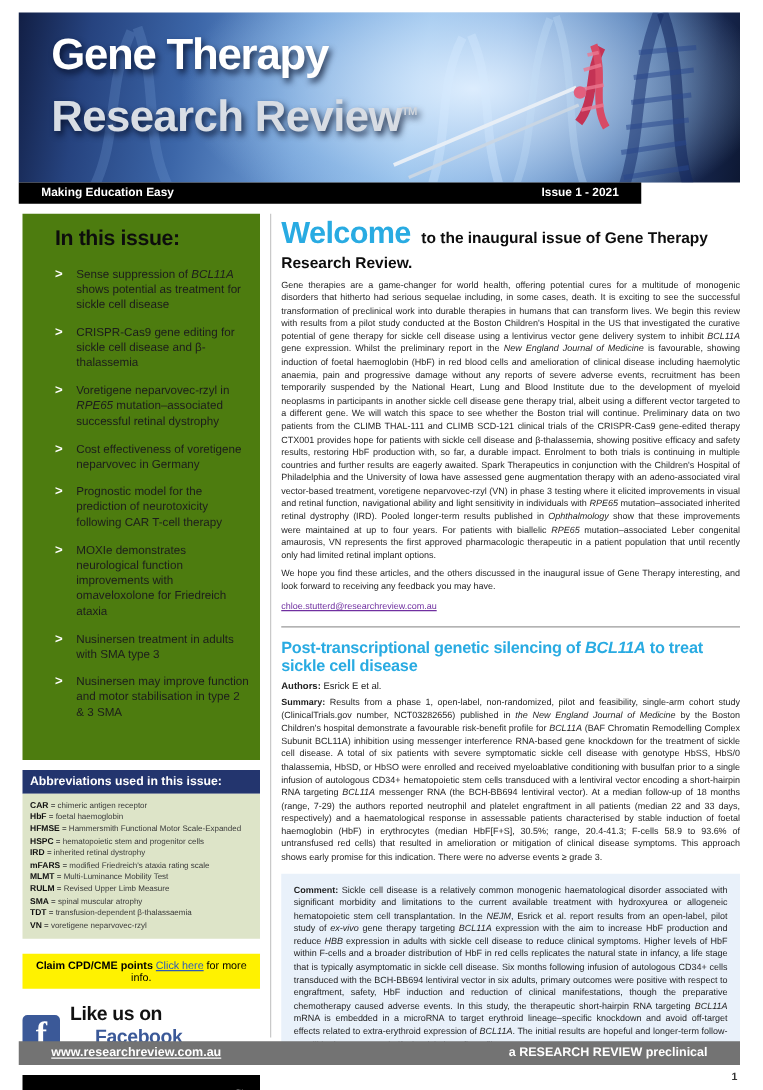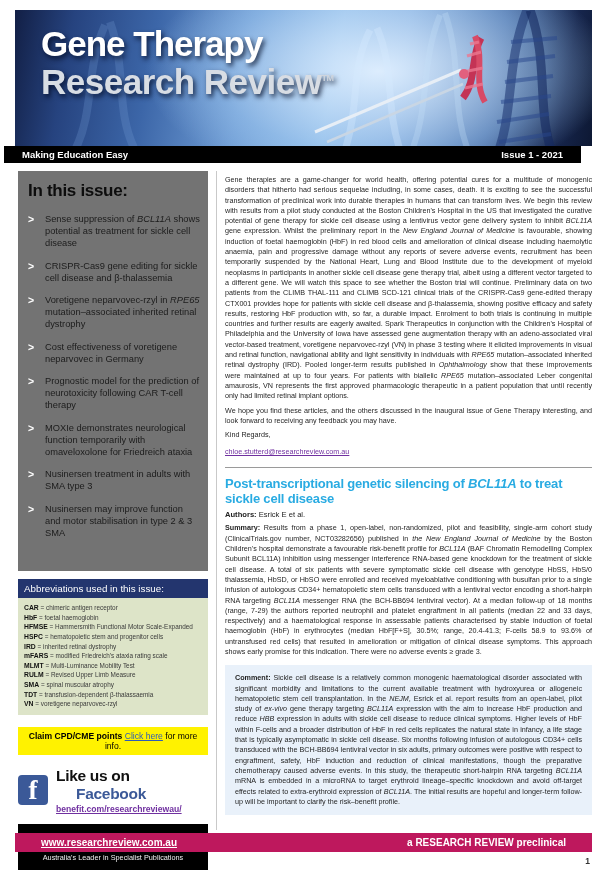--- a/index.html
+++ b/index.html
@@ -14,44 +14,44 @@
   
   .hero {
     position:absolute; left:15px; top:10px; width:577px; height:136px; overflow:hidden;
     background:
       radial-gradient(ellipse 300px 150px at 63% 45%, rgba(225,240,255,0.95), rgba(160,200,240,0.45) 55%, rgba(120,160,215,0) 78%),
       linear-gradient(100deg,#121f45 0%,#26437f 10%,#3c66a8 24%,#6e9cd4 40%,#93bfea 55%,#7fa9dc 66%,#41659f 82%,#16254c 94%,#0d1833 100%);
   }
   .hero svg { position:absolute; inset:0; }
   .hero-titles { position:absolute; left:26px; top:16px; text-shadow:2px 3px 5px rgba(4,12,38,.8); }
   .hero-t1 { font-size:35px; font-weight:bold; color:#ffffff; letter-spacing:-1px; line-height:1.02; }
-  .hero-t2 { font-size:35px; font-weight:bold; color:#d8dde4; letter-spacing:-0.5px; line-height:1.0; margin-top:2px; }
+  .hero-t2 { font-size:35px; font-weight:bold; color:#d8dde4; letter-spacing:-0.5px; line-height:1.0; margin-top:14px; }
   .hero-t2 sup { font-size:9px; color:#cfd5dd; }
 
   
   .strip {
-    position:absolute; left:4px; top:146px; width:577px; height:17px; background:#000;
+    position:absolute; left:15px; top:146px; width:498px; height:17px; background:#000;
     display:flex; align-items:center; justify-content:space-between; padding:0 18px;
     color:#fff; font-size:9.5px; font-weight:bold;
   }
 
   
   .vdivider { position:absolute; left:216px; top:171px; width:1px; height:659px; background:#c9c9c9; }
   .sidebar { position:absolute; left:18px; top:171px; width:190px; }
   .main    { position:absolute; left:225px; top:171px; width:367px; }
 
   
-  .issue-panel { background:#737373; padding:10px 8px 22px 10px; }
+  .issue-panel { background:#4d7c0f; padding:10px 8px 22px 26px; }
   .issue-panel h2 { font-size:17px; font-weight:bold; color:#0d0d0d; margin-bottom:12px; letter-spacing:-0.3px; }
   .issue-item { display:flex; margin-bottom:10px; }
   .issue-item .chev { width:17px; flex:0 0 17px; color:#ffffff; font-weight:bold; font-size:10.5px; line-height:12px; }
   .issue-item .txt { font-size:9.3px; line-height:12.2px; color:#1c1c1c; }
 
   .abbr { margin-top:8px; }
-  .abbr-head { background:#23356E; color:#fff; font-weight:normal; font-size:9.8px; padding:4px 6px; }
+  .abbr-head { background:#23356E; color:#fff; font-weight:bold; font-size:9.8px; padding:4px 6px; }
   .abbr-body { background:#DDE4C8; padding:5px 6px 6px; }
   .abbr-line { font-size:6.4px; line-height:9.6px; color:#3a3a3a; }
   .abbr-line b { color:#111; font-size:6.8px; }
 
   .cpd { margin-top:12px; background:#FFF200; text-align:center; padding:4px 4px; font-size:8.6px; color:#000; }
   .cpd b { font-weight:bold; }
   .cpd a { color:#2E5CB8; }
 
   .fb { margin-top:12px; display:flex; align-items:center; }
   .fb-icon { width:30px; height:30px; background:#3B5998; border-radius:4px; color:#fff; font-weight:bold;
@@ -76,21 +76,21 @@
   .strong-line { font-weight:bold; font-size:7.6px; margin-top:4px; }
   a.purple { color:#7030A0; font-size:7.2px; }
   .hdivider { border:none; border-top:1px solid #9a9a9a; margin:9px 0 8px; }
   .article-title { font-size:13px; font-weight:bold; color:#29ABE2; letter-spacing:-0.2px; }
   .authors { font-size:7.6px; margin-top:4px; }
   .comment-box { background:#E9F1FA; padding:8px 10px; margin-top:8px; }
   .comment-box p { font-size:7.2px; line-height:10.3px; text-align:justify; color:#1f1f1f; }
 
   
   .footerbar {
-    position:absolute; left:15px; top:833px; width:577px; height:19px; background:#be185d;
+    position:absolute; left:15px; top:833px; width:577px; height:19px; background:#737373;
     display:flex; align-items:center; justify-content:space-between; padding:0 26px;
   }
   .footer-url { color:#fff; font-size:10px; font-weight:bold; text-decoration:underline; }
   .footer-pub { color:#fff; font-size:10px; font-weight:bold; }
   .pagenum { position:absolute; right:20px; top:856px; font-size:8.5px; font-weight:bold; color:#333; }
 </style>
 </head>
 <body>
 
 <div class="page">
@@ -133,36 +133,36 @@
             <span class="txt"><span>Sense suppression of </span><span style="font-style: italic;">BCL11A</span><span> shows potential as treatment for sickle cell disease</span></span>
           </div>
 
           <div class="issue-item">
             <span class="chev">&gt;</span>
             <span class="txt"><span>CRISPR-Cas9 gene editing for sickle cell disease and β-thalassemia</span></span>
           </div>
 
           <div class="issue-item">
             <span class="chev">&gt;</span>
-            <span class="txt"><span>Voretigene neparvovec-rzyl in </span><span style="font-style: italic;">RPE65</span><span> mutation–associated inherited retinal dystrophy</span></span>
+            <span class="txt"><span>Voretigene neparvovec-rzyl in </span><span style="font-style: italic;">RPE65</span><span> mutation–associated successful retinal dystrophy</span></span>
           </div>
 
           <div class="issue-item">
             <span class="chev">&gt;</span>
             <span class="txt"><span>Cost effectiveness of voretigene neparvovec in Germany</span></span>
           </div>
 
           <div class="issue-item">
             <span class="chev">&gt;</span>
             <span class="txt"><span>Prognostic model for the prediction of neurotoxicity following CAR T-cell therapy</span></span>
           </div>
 
           <div class="issue-item">
             <span class="chev">&gt;</span>
-            <span class="txt"><span>MOXIe demonstrates neurological function temporarily with omaveloxolone for Friedreich ataxia</span></span>
+            <span class="txt"><span>MOXIe demonstrates neurological function improvements with omaveloxolone for Friedreich ataxia</span></span>
           </div>
 
           <div class="issue-item">
             <span class="chev">&gt;</span>
             <span class="txt"><span>Nusinersen treatment in adults with SMA type 3</span></span>
           </div>
 
           <div class="issue-item">
             <span class="chev">&gt;</span>
             <span class="txt"><span>Nusinersen may improve function and motor stabilisation in type 2 &amp; 3 SMA</span></span>
@@ -236,24 +236,27 @@
     <div class="rrlogo">
       <div>
         <span class="rr-w1">RESEARCH</span>
         <span class="rr-w2">REVIEW</span><span class="rr-tm">™</span>
       </div>
       <div class="rr-sub">Australia's Leader in Specialist Publications</div>
     </div>
   </aside>
 
   <main class="main">
+    <div class="welcome-head">
+      <span class="welcome-big">Welcome</span>
+      <span class="welcome-rest">to the inaugural issue of Gene Therapy Research Review.</span>
+    </div>
 
     <p class="body"><span>Gene therapies are a game-changer for world health, offering potential cures for a multitude of monogenic disorders that hitherto had serious sequelae including, in some cases, death. It is exciting to see the successful transformation of preclinical work into durable therapies in humans that can transform lives. We begin this review with results from a pilot study conducted at the Boston Children's Hospital in the US that investigated the curative potential of gene therapy for sickle cell disease using a lentivirus vector gene delivery system to inhibit </span><span style="font-style: italic;">BCL11A</span><span> gene expression. Whilst the preliminary report in the </span><span style="font-style: italic;">New England Journal of Medicine</span><span> is favourable, showing induction of foetal haemoglobin (HbF) in red blood cells and amelioration of clinical disease including haemolytic anaemia, pain and progressive damage without any reports of severe adverse events, recruitment has been temporarily suspended by the National Heart, Lung and Blood Institute due to the development of myeloid neoplasms in participants in another sickle cell disease gene therapy trial, albeit using a different vector targeted to a different gene. We will watch this space to see whether the Boston trial will continue. Preliminary data on two patients from the CLIMB THAL-111 and CLIMB SCD-121 clinical trials of the CRISPR-Cas9 gene-edited therapy CTX001 provides hope for patients with sickle cell disease and β-thalassemia, showing positive efficacy and safety results, restoring HbF production with, so far, a durable impact. Enrolment to both trials is continuing in multiple countries and further results are eagerly awaited. Spark Therapeutics in conjunction with the Children's Hospital of Philadelphia and the University of Iowa have assessed gene augmentation therapy with an adeno-associated viral vector-based treatment, voretigene neparvovec-rzyl (VN) in phase 3 testing where it elicited improvements in visual and retinal function, navigational ability and light sensitivity in individuals with </span><span style="font-style: italic;">RPE65</span><span> mutation–associated inherited retinal dystrophy (IRD). Pooled longer-term results published in </span><span style="font-style: italic;">Ophthalmology</span><span> show that these improvements were maintained at up to four years. For patients with biallelic </span><span style="font-style: italic;">RPE65</span><span> mutation–associated Leber congenital amaurosis, VN represents the first approved pharmacologic therapeutic in a patient population that until recently only had limited retinal implant options.</span></p>
     <p class="body">We hope you find these articles, and the others discussed in the inaugural issue of Gene Therapy interesting, and look forward to receiving any feedback you may have.</p>
-    <p class="plain">Kind Regards,</p>
     <a href="#" class="purple">chloe.stutterd@researchreview.com.au</a>
 
     <hr class="hdivider">
 
     <h3 class="article-title"><span>Post-transcriptional genetic silencing of </span><span style="font-style: italic;">BCL11A</span><span> to treat sickle cell disease</span></h3>
     <p class="authors"><b>Authors: </b><span>Esrick E et al.</span></p>
     <p class="body"><span style="font-weight: bold;">Summary: </span><span>Results from a phase 1, open-label, non-randomized, pilot and feasibility, single-arm cohort study (ClinicalTrials.gov number, NCT03282656) published in </span><span style="font-style: italic;">the New England Journal of Medicine</span><span> by the Boston Children's hospital demonstrate a favourable risk-benefit profile for </span><span style="font-style: italic;">BCL11A</span><span> (BAF Chromatin Remodelling Complex Subunit BCL11A) inhibition using messenger interference RNA-based gene knockdown for the treatment of sickle cell disease. A total of six patients with severe symptomatic sickle cell disease with genotype HbSS, HbS/0 thalassemia, HbSD, or HbSO were enrolled and received myeloablative conditioning with busulfan prior to a single infusion of autologous CD34+ hematopoietic stem cells transduced with a lentiviral vector encoding a short-hairpin RNA targeting </span><span style="font-style: italic;">BCL11A</span><span> messenger RNA (the BCH-BB694 lentiviral vector). At a median follow-up of 18 months (range, 7-29) the authors reported neutrophil and platelet engraftment in all patients (median 22 and 33 days, respectively) and a haematological response in assessable patients characterised by stable induction of foetal haemoglobin (HbF) in erythrocytes (median HbF[F+S], 30.5%; range, 20.4-41.3; F-cells 58.9 to 93.6% of untransfused red cells) that resulted in amelioration or mitigation of clinical disease symptoms. This approach shows early promise for this indication. There were no adverse events ≥ grade 3.</span></p>
 
     <div class="comment-box">
       <p><span style="font-weight: bold;">Comment: </span><span>Sickle cell disease is a relatively common monogenic haematological disorder associated with significant morbidity and limitations to the current available treatment with hydroxyurea or allogeneic hematopoietic stem cell transplantation. In the </span><span style="font-style: italic;">NEJM</span><span>, Esrick et al. report results from an open-label, pilot study of </span><span style="font-style: italic;">ex-vivo</span><span> gene therapy targeting </span><span style="font-style: italic;">BCL11A</span><span> expression with the aim to increase HbF production and reduce </span><span style="font-style: italic;">HBB</span><span> expression in adults with sickle cell disease to reduce clinical symptoms. Higher levels of HbF within F-cells and a broader distribution of HbF in red cells replicates the natural state in infancy, a life stage that is typically asymptomatic in sickle cell disease. Six months following infusion of autologous CD34+ cells transduced with the BCH-BB694 lentiviral vector in six adults, primary outcomes were positive with respect to engraftment, safety, HbF induction and reduction of clinical manifestations, though the preparative chemotherapy caused adverse events. In this study, the therapeutic short-hairpin RNA targeting </span><span style="font-style: italic;">BCL11A</span><span> mRNA is embedded in a microRNA to target erythroid lineage–specific knockdown and avoid off-target effects related to extra-erythroid expression of </span><span style="font-style: italic;">BCL11A</span><span>. The initial results are hopeful and longer-term follow-up will be important to clarify the risk–benefit profile.</span></p>

